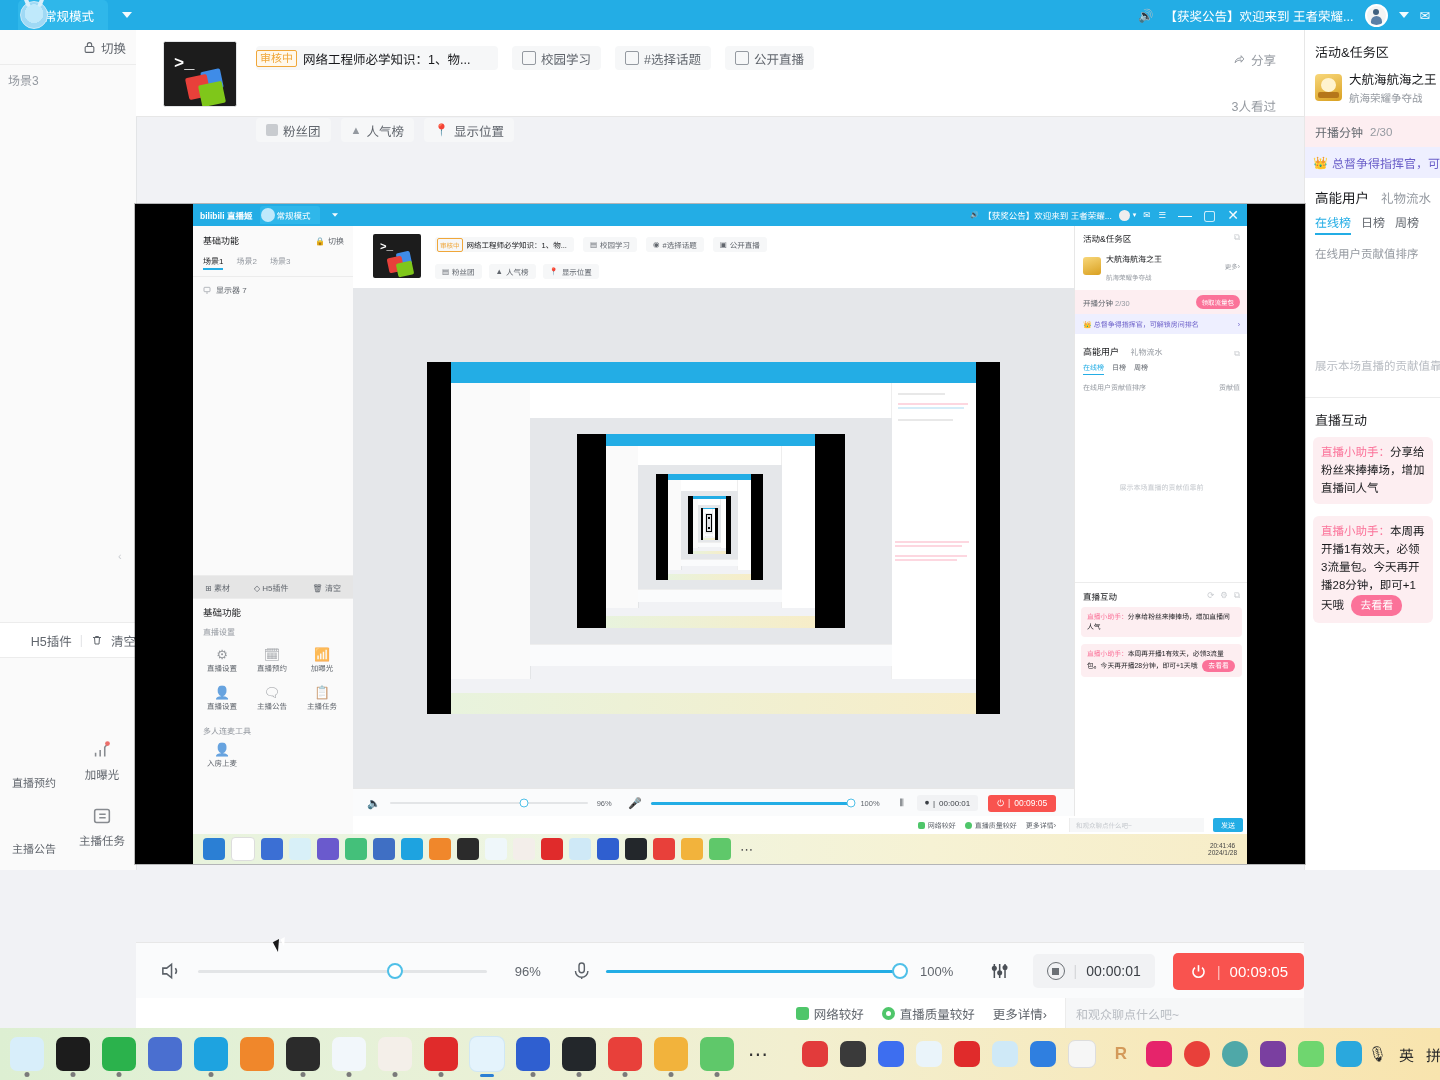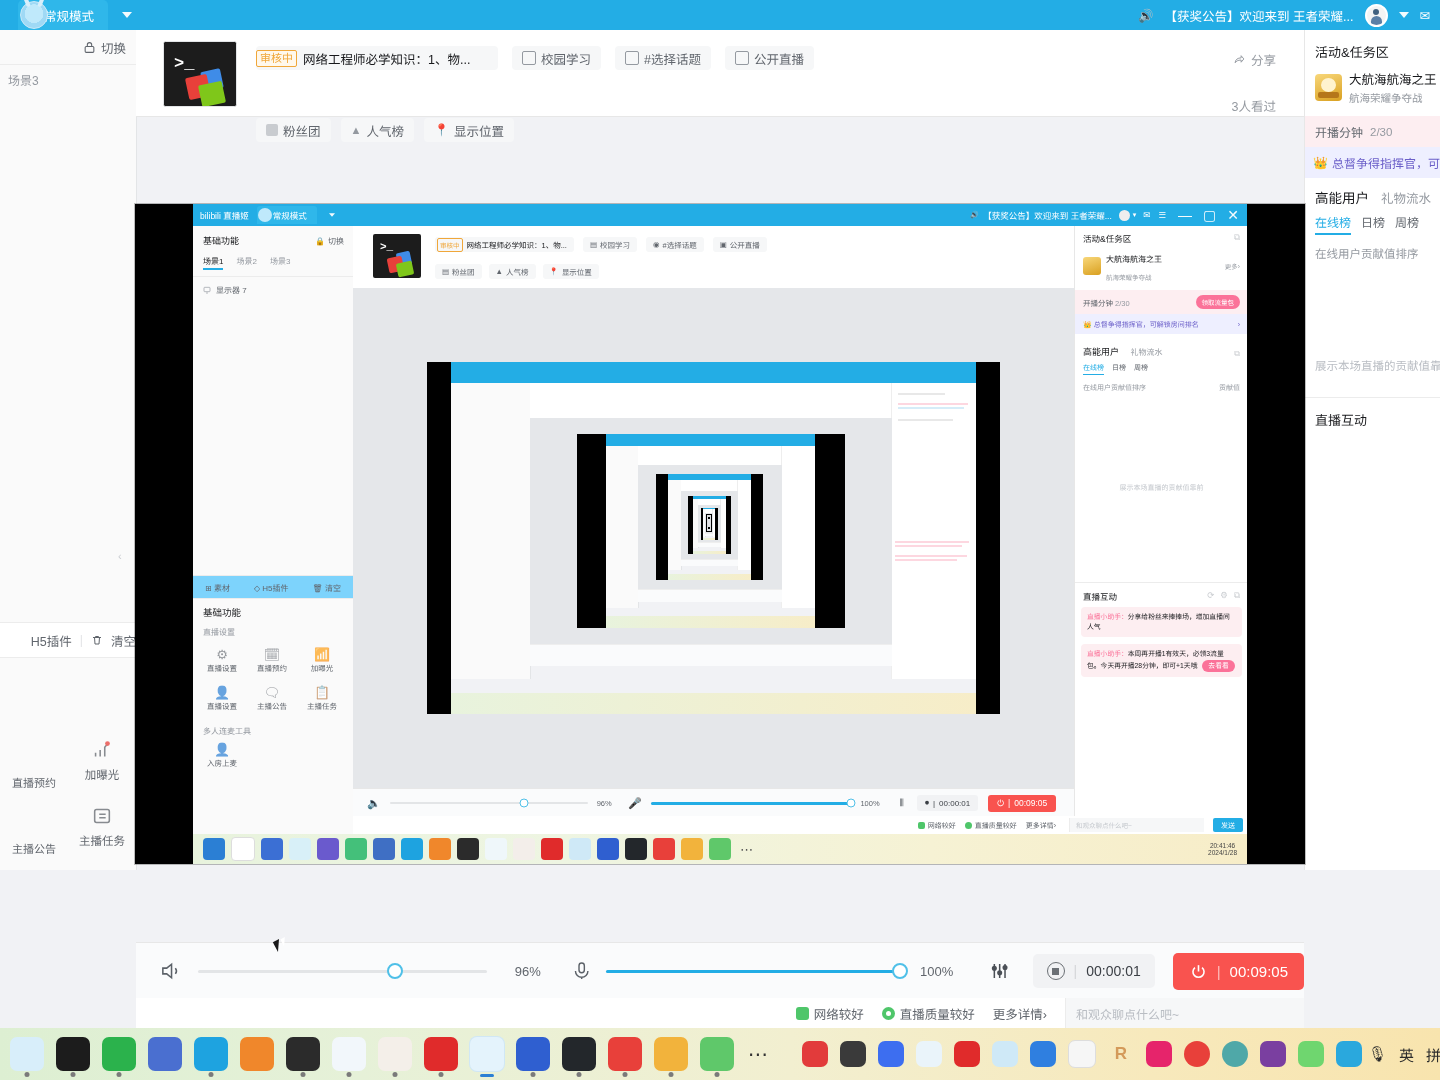--- a/index.html
+++ b/index.html
@@ -294,20 +294,27 @@
     </div>
     <div class="subtabs">
       <span class="on">在线榜</span>
       <span>日榜</span>
       <span>周榜</span>
     </div>
     <div class="hint">在线用户贡献值排序</div>
     <div class="emptyTxt">展示本场直播的贡献值靠前</div>
     <div class="or-sep"></div>
     <div class="or-chat-title">直播互动</div>
+    <div class="bubble">
+      <span class="who">直播小助手：</span><span>分享给粉丝来捧捧场，增加直播间人气</span>
+    </div>
+    <div class="bubble">
+      <span class="who">直播小助手：</span><span>本周再开播1有效天，必领3流量包。今天再开播28分钟，即可+1天哦</span>
+      <span class="pill">去看看</span>
+    </div>
   </div>
 
   <div id="outer-bottom">
     <svg style="margin-left:23px" width="26" height="26" viewBox="0 0 24 24" fill="none" stroke="#5b6168" stroke-width="1.6">
         <path d="M4 9v6h4l5 4V5L8 9H4z"></path>
         <path d="M17 9c1.2 1.6 1.2 4.4 0 6"></path>
       </svg>
     <div class="slider" style="width:325px;margin-left:16px">
       <span class="knob" style="left:68%"></span>
     </div>
@@ -359,21 +366,21 @@
       </div>
   </div>
 
   <div class="cursor" style="left:275px;top:940px"></div>
 </div>
 
 <div id="nested">
   <div id="nw">
 
     <div class="n-title">
-      <span style="margin-left:7px;font-weight:normal">bilibili 直播姬</span>
+      <span style="margin-left:7px;font-weight:bold">bilibili 直播姬</span>
       <span style="margin-left:8px;background:#2fb7ea;padding:3px 10px 3px 16px;border-radius:3px 3px 0 0;position:relative">
         <span style="position:absolute;left:1px;top:2px;width:14px;height:14px;border-radius:50%;background:#bfe9fb"></span>
         <span>常规模式</span>
       </span>
       <span class="caret" style="margin-left:10px;transform:scale(.6)"></span>
       <span style="flex:1"></span>
       <span style="font-size:7px">🔊</span>
       <span style="margin-left:4px">【获奖公告】欢迎来到 王者荣耀...</span>
       <span style="margin-left:7px;width:11px;height:11px;border-radius:50%;background:#eee;display:inline-block"></span>
       <span style="margin-left:3px;font-size:7px">▾</span>
@@ -395,21 +402,21 @@
         <span style="color:#9499a0">场景3</span>
       </div>
       <div style="display:flex;align-items:center;gap:5px;padding:7px 10px;font-size:8px;color:#61666d">
         <svg width="8" height="8" viewBox="0 0 24 24" fill="none" stroke="#9499a0" stroke-width="2">
             <rect x="3" y="4" width="18" height="13" rx="2"></rect>
             <path d="M9 21h6"></path>
           </svg>
         <span>显示器 7</span>
       </div>
 
-      <div style="position:absolute;left:0;top:349px;width:160px;height:22px;border-top:1px solid #ececec;border-bottom:1px solid #ececec;display:flex;align-items:center;justify-content:space-around;font-size:8px;color:#61666d;background:#7dd3fc">
+      <div style="position:absolute;left:0;top:349px;width:160px;height:22px;border-top:1px solid #ececec;border-bottom:1px solid #ececec;display:flex;align-items:center;justify-content:space-around;font-size:8px;color:#61666d;background:#e5e5e5">
         <span>⊞ <span>素材</span></span>
         <span>◇ <span>H5插件</span></span>
         <span>🗑 <span>清空</span></span>
       </div>
 
       <div style="position:absolute;left:0;top:371px;width:160px">
         <div style="padding:8px 0 4px 10px;font-size:9.5px;color:#18191c">基础功能</div>
         <div style="padding:3px 0 2px 10px;font-size:8px;color:#9499a0">直播设置</div>
         <div style="display:flex;flex-wrap:wrap;padding:2px 4px">
           <div style="width:50px;text-align:center;padding:6px 0;font-size:7.5px;color:#61666d"><div style="font-size:13px;opacity:.65">⚙</div><span>直播设置</span></div>

